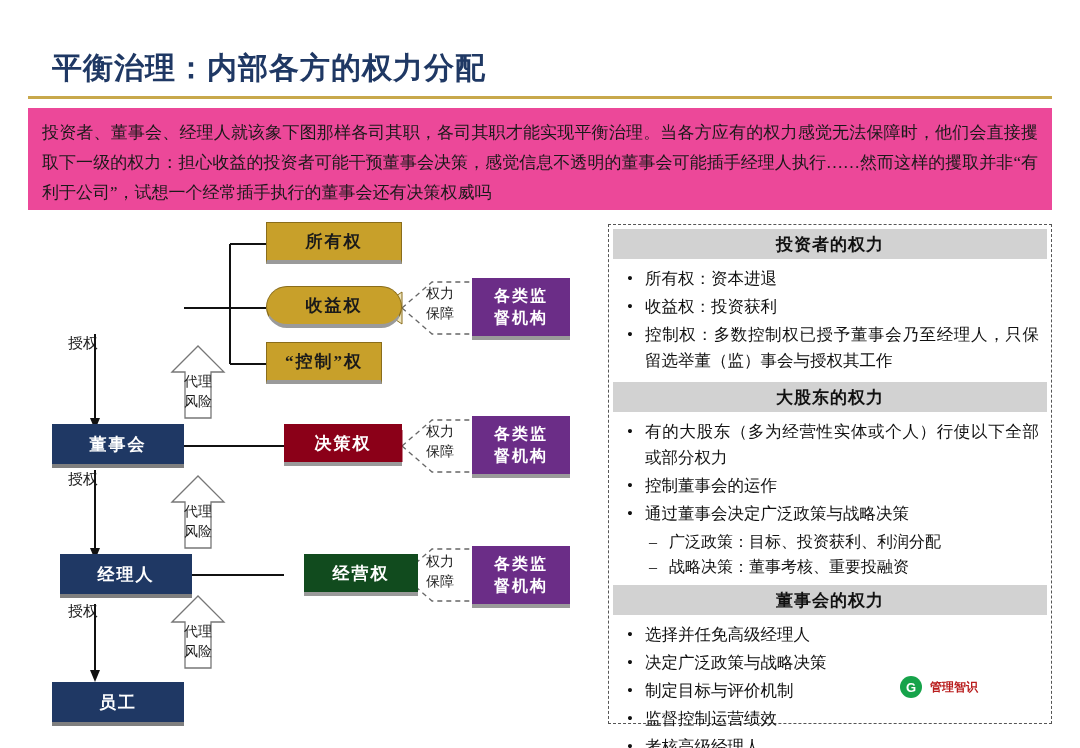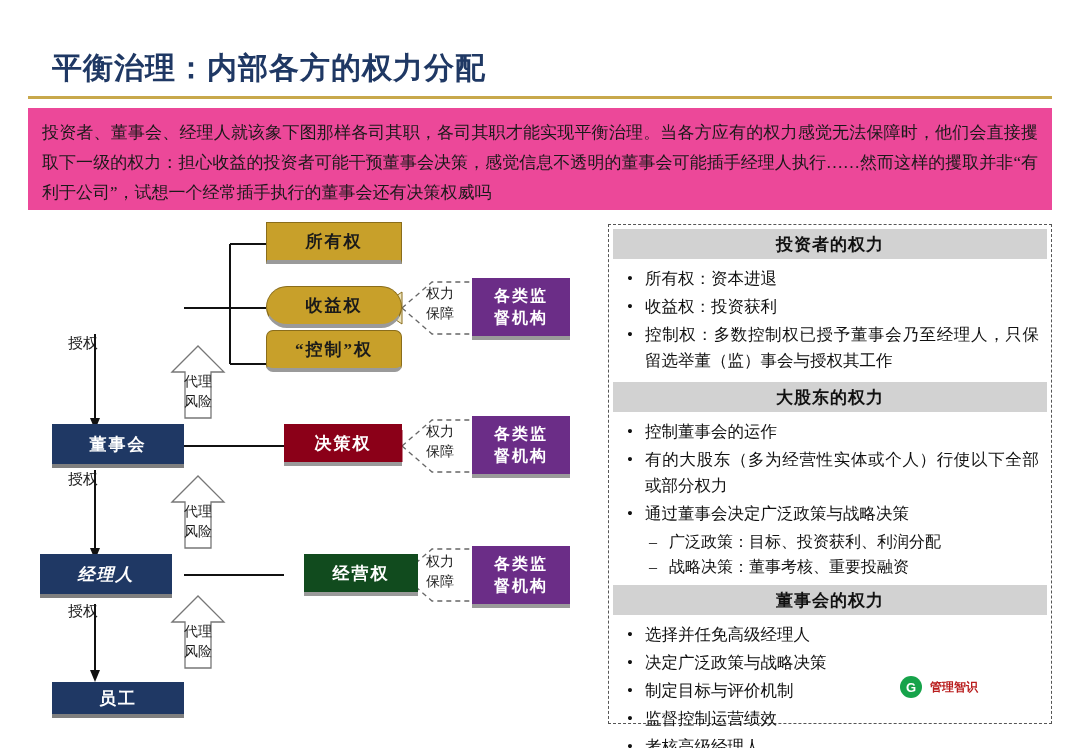--- a/index.html
+++ b/index.html
@@ -178,24 +178,24 @@
     <g fill="#ffffff" stroke="#777" stroke-width="1.3">
       <polygon points="152,150 178,124 204,150 191,150 191,196 165,196 165,150"></polygon>
       <polygon points="152,280 178,254 204,280 191,280 191,326 165,326 165,280"></polygon>
       <polygon points="152,400 178,374 204,400 191,400 191,446 165,446 165,400"></polygon>
     </g>
   </svg>
 
   <div class="node node-left" style="left:32px;top:202px;width:132px;height:44px;">
     <span>董事会</span>
   </div>
-  <div class="node node-left" style="left:20px;top:332px;width:132px;height:44px;font-style:italic;">
+  <div class="node node-left" style="left:40px;top:332px;width:132px;height:44px;">
     <span>经理人</span>
   </div>
-  <div class="node node-left" style="left:32px;top:460px;width:132px;height:36px;">
+  <div class="node node-left" style="left:32px;top:460px;width:132px;height:44px;">
     <span>员工</span>
   </div>
 
   <div class="lbl" style="left:48px;top:112px;">授权</div>
   <div class="lbl" style="left:48px;top:248px;">授权</div>
   <div class="lbl" style="left:48px;top:380px;">授权</div>
 
   <div class="arrow-up" style="left:152px;top:150px;width:52px;">
     <div>代理</div>
     <div>风险</div>
@@ -208,21 +208,21 @@
     <div>代理</div>
     <div>风险</div>
   </div>
 
   <div class="node node-gold" style="left:246px;top:0px;width:136px;height:42px;">
     <span>所有权</span>
   </div>
   <div class="node node-gold" style="left:246px;top:64px;width:136px;height:42px;border-radius:21px;">
     <span>收益权</span>
   </div>
-  <div class="node node-gold" style="left:246px;top:108px;width:136px;height:42px;border-radius:7px;">
+  <div class="node node-gold" style="left:246px;top:120px;width:116px;height:42px;">
     <span>“控制”权</span>
   </div>
   <div class="node node-red" style="left:264px;top:202px;width:118px;height:42px;">
     <span>决策权</span>
   </div>
   <div class="node node-green" style="left:264px;top:332px;width:114px;height:42px;margin-left:20px;">
     <span>经营权</span>
   </div>
 
   <div class="arrow-up" style="left:392px;top:62px;width:56px;">
@@ -256,22 +256,22 @@
 
   <div class="sec-head">投资者的权力</div>
   <div class="sec-body">
     <div class="bullet">所有权：资本进退</div>
     <div class="bullet">收益权：投资获利</div>
     <div class="bullet">控制权：多数控制权已授予董事会乃至经理人，只保留选举董（监）事会与授权其工作</div>
   </div>
 
   <div class="sec-head">大股东的权力</div>
   <div class="sec-body">
+    <div class="bullet">有的大股东（多为经营性实体或个人）行使以下全部或部分权力</div>
     <div class="bullet">控制董事会的运作</div>
-    <div class="bullet">有的大股东（多为经营性实体或个人）行使以下全部或部分权力</div>
     <div class="bullet">通过董事会决定广泛政策与战略决策</div>
     <div class="subitem">广泛政策：目标、投资获利、利润分配</div>
     <div class="subitem">战略决策：董事考核、重要投融资</div>
   </div>
 
   <div class="sec-head">董事会的权力</div>
   <div class="sec-body">
     <div class="bullet">选择并任免高级经理人</div>
     <div class="bullet">决定广泛政策与战略决策</div>
     <div class="bullet">制定目标与评价机制</div>

